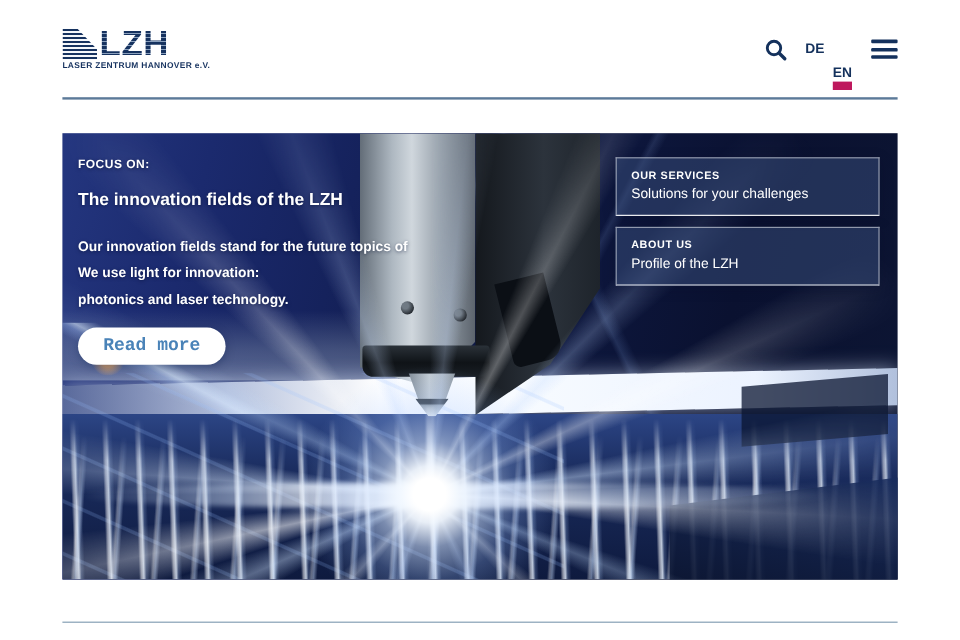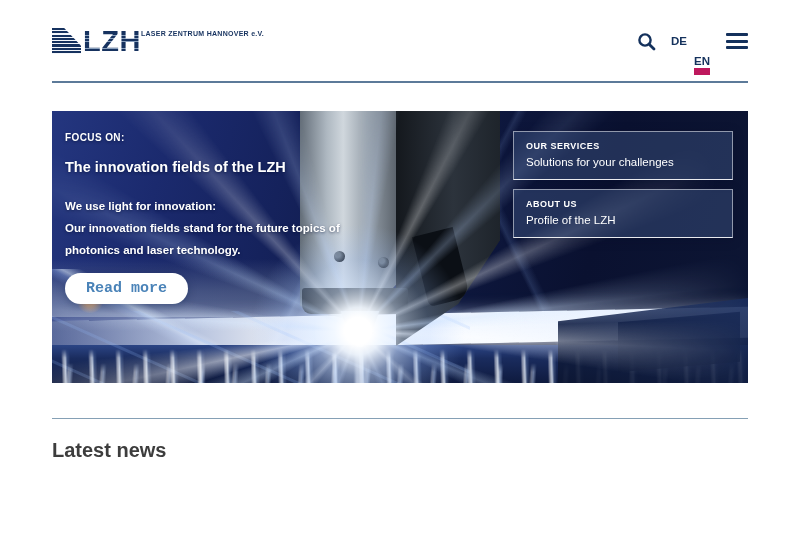--- a/index.html
+++ b/index.html
@@ -3,21 +3,21 @@
 <meta charset="utf-8">
 <style>
   * { margin: 0; padding: 0; box-sizing: border-box; }
   html, body { width: 800px; height: 533px; background: #fff; overflow: hidden;
     font-family: "Liberation Sans", sans-serif; }
   .container { width: 696px; margin: 0 auto; }
 
   
   header.topbar { display: flex; align-items: center; padding: 7px 0 6px;
     border-bottom: 2px solid #5c7a99; }
-  .logo { display: flex; flex-direction: row; cursor: pointer; }
+  .logo { display: flex; flex-direction: column; cursor: pointer; }
   .logo-row { display: flex; align-items: flex-end; }
   .logo-mark { width: 29px; height: 26px;
     background: repeating-linear-gradient(180deg, #16325f 0 2.1px, #f4f7fb 2.1px 3.3px);
     clip-path: polygon(0 0, 42% 0, 100% 68%, 100% 100%, 0 100%); }
   .logo-text { font-size: 29px; line-height: 25px; font-weight: 800; letter-spacing: 0.5px;
     margin-left: 2px;
     background: repeating-linear-gradient(180deg, #16325f 0 2.6px, #8aa0bd 2.6px 3.3px);
     -webkit-background-clip: text; background-clip: text; color: transparent; }
   .logo-sub { font-size: 7px; font-weight: 700; color: #16325f; letter-spacing: 0.28px;
     margin-top: 2px; white-space: nowrap; }
@@ -29,21 +29,21 @@
   .search-btn { width: 22px; height: 22px; display: flex; align-items: center;
     justify-content: center; cursor: pointer; background: none; border: none; }
   .lang { display: flex; gap: 7px; align-items: center; }
   .lang span { font-size: 11.5px; font-weight: 700; color: #14315c; cursor: pointer; }
   .lang .active { border-bottom: 7px solid #be185d; padding-bottom: 1px; margin-top: 48px; }
   .burger { width: 22px; height: 16px; display: flex; flex-direction: column;
     justify-content: space-between; cursor: pointer; margin-left: 2px; }
   .burger i { display: block; height: 3px; background: #14315c; border-radius: 1px; }
 
   
-  .hero { position: relative; width: 696px; height: 272px; margin: 28px auto 0;
+  .hero { position: relative; width: 696px; height: 372px; margin: 28px auto 0;
     overflow: hidden;
     background: linear-gradient(105deg, #24367f 0%, #1b2a6e 16%, #15225c 32%,
       #0e1840 55%, #0a1130 75%, #0d1634 100%); }
   .hero .layer { position: absolute; inset: 0; }
 
   .beams-top { background:
     linear-gradient(118deg, transparent 40%, rgba(150,180,235,.14) 40.6%, rgba(200,220,250,.3) 41.1%, transparent 42%),
     linear-gradient(118deg, transparent 55%, rgba(150,180,235,.14) 55.6%, transparent 56.6%),
     linear-gradient(64deg, transparent 63%, rgba(130,165,225,.18) 63.6%, transparent 64.8%); }
   .midgrey { position: absolute; left: 0; top: 148px; width: 42%; height: 58px;
@@ -226,22 +226,22 @@
 
   <div class="vbeam"></div>
   <div class="layer rays"></div>
   <div class="flare"></div>
   <div class="core"></div>
 
   <div class="hero-copy">
     <div class="kicker">FOCUS ON:</div>
     <div class="hero-title">The innovation fields of the LZH</div>
     <div class="hero-body">
+      <span>Our innovation fields stand for the future topics of</span>
       <span>We use light for innovation:</span>
-      <span>Our innovation fields stand for the future topics of</span>
       <span>photonics and laser technology.</span>
     </div>
     <button class="cta">Read more</button>
   </div>
 
   <div class="hero-cards">
     <div class="card">
       <div class="card-label">OUR SERVICES</div>
       <div class="card-title">Solutions for your challenges</div>
     </div>

